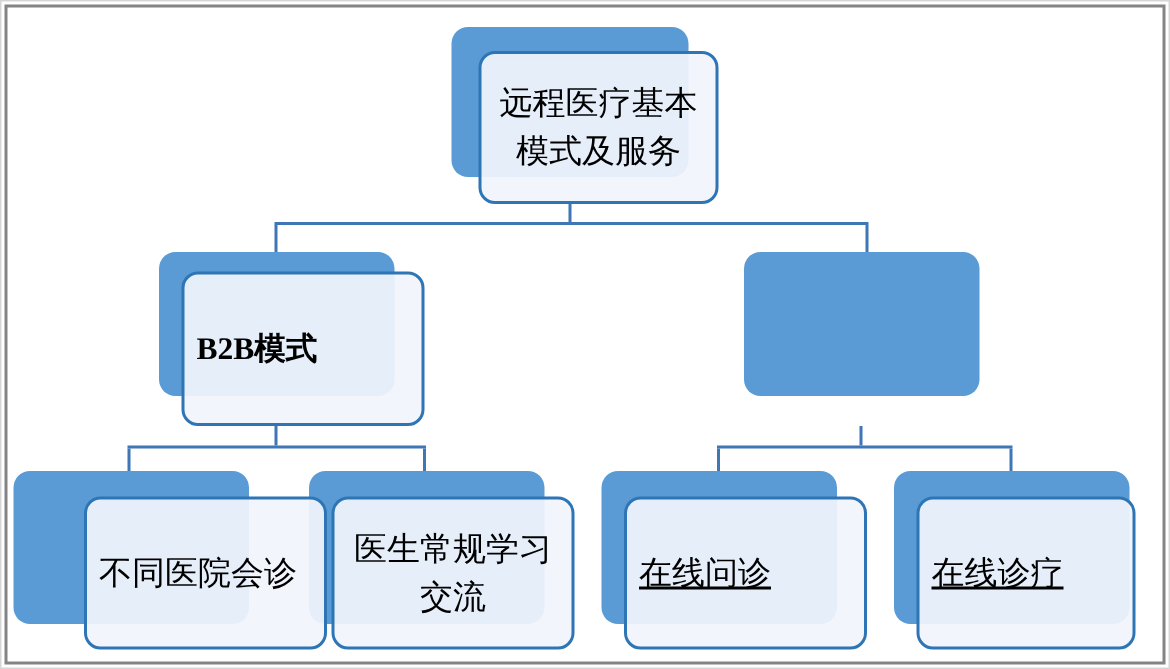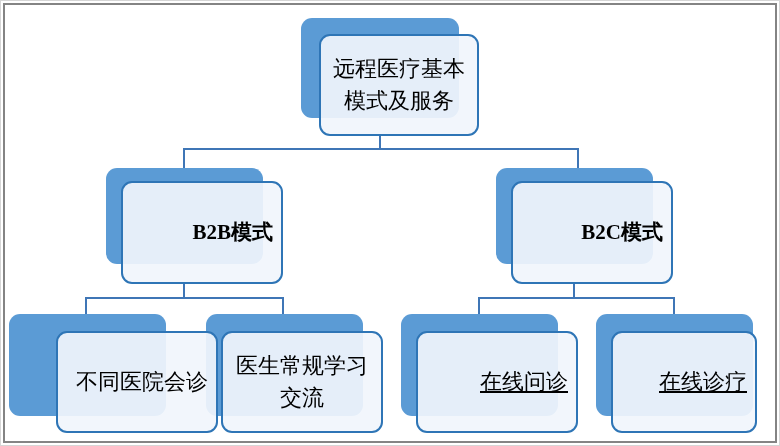--- a/index.html
+++ b/index.html
@@ -15,21 +15,21 @@
     position: absolute; left: 2px; top: 2px; right: 2px; bottom: 2px;
     border: 2px solid #848484; pointer-events: none;
   }
   .back {
     position: absolute; background: #5B9BD5; border-radius: 11px;
   }
   .front {
     position: absolute; box-sizing: border-box;
     background: rgba(241, 245, 252, 0.92);
     border: 2px solid #2E75B6; border-radius: 11px;
-    display: flex; align-items: center; justify-content: flex-end;
+    display: flex; align-items: center; justify-content: flex-start;
     text-align: center; color: #000000; padding: 4px 8px;
     font-size: 22px; line-height: 1.45;
     word-break: break-all; overflow-wrap: anywhere;
   }
   .front.lvl2 { font-size: 21px; font-weight: 700; }
   .conn { position: absolute; background: #3F76B6; }
 
   
   .root-back { left: 300px; top: 17px;  width: 158px; height: 100px; }
   .root-front{ left: 318px; top: 33px;  width: 160px; height: 102px; }
@@ -87,23 +87,20 @@
   <div class="back l4-back"></div>
 
   <div class="front root-front">
     <span>远程医疗基本模式及服务</span>
   </div>
 
   <div class="front lvl2 b2b-front">
     <span>B2B模式</span>
   </div>
 
-  <div class="front lvl2 b2c-front">
-    <span>B2C模式</span>
-  </div>
 
   <div class="front l1-front">
     <span>不同医院会诊</span>
   </div>
 
   <div class="front l2-front">
     <span>医生常规学习交流</span>
   </div>
 
   <div class="front l3-front">

